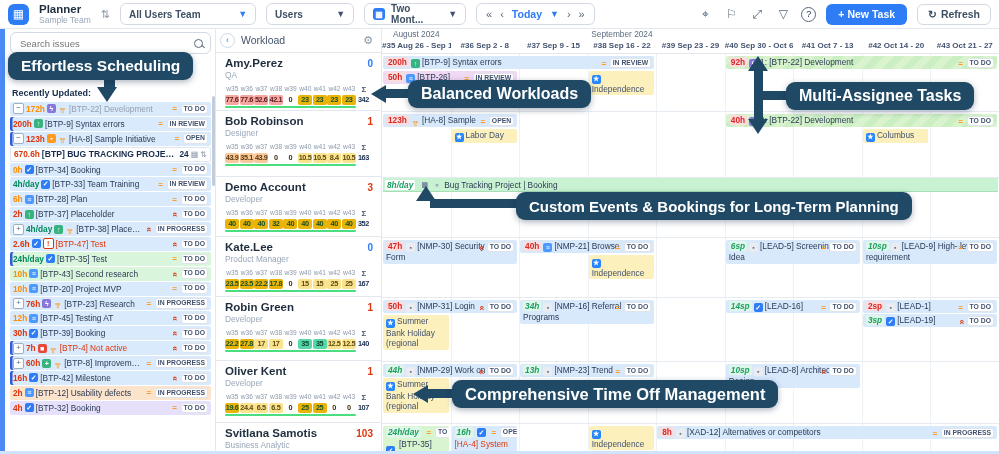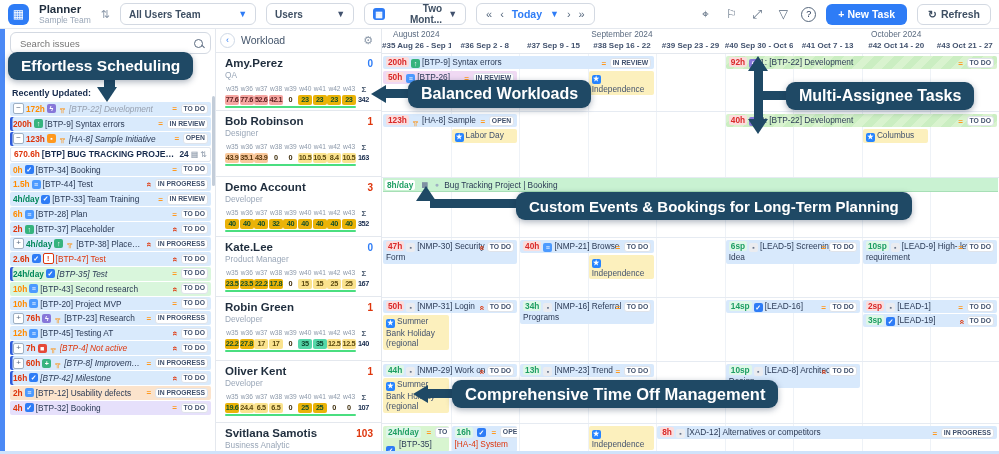--- a/index.html
+++ b/index.html
@@ -50,21 +50,21 @@
   .recently{font-size:9px;font-weight:bold;color:#172b4d;margin:0 0 4px 2px;}
   .sb-item{height:13.9px;margin-bottom:1px;border-radius:2px;display:flex;align-items:center;
            gap:2px;padding:0 3px;font-size:8.3px;background:#d9eafc;position:relative;}
   .sb-item.bg-green{background:#d9f6dc;} .sb-item.bg-peach{background:#fbe3cc;}
   .sb-item.bg-purple{background:#e6e0fb;}
   .sb-item.bg-white{background:#fff;border:1px solid #e0e6ef;height:12.9px;}
   .sb-item.flag{box-shadow:inset 2.5px 0 0 #2e5bdb;}
   .sb-hours{font-weight:bold;white-space:nowrap;}
   .hc-r{color:#de350b;} .hc-o{color:#ff8b00;} .hc-g{color:#00875a;}
   .sb-text{flex:1;overflow:hidden;white-space:nowrap;text-overflow:ellipsis;color:#2b3a55;}
-  .sb-text.it{font-style:italic;} .sb-text.gray{color:#97a0af;} .sb-text.red{color:#de350b;}
+  .sb-text.it{} .sb-text.gray{color:#97a0af;} .sb-text.red{color:#de350b;}
   .sb-text.strike{text-decoration:line-through;color:#6b778c;}
   .sb-text.proj{font-weight:bold;color:#172b4d;font-size:8.6px;}
   .expandbox{width:9px;height:9px;border:1px solid #9fb0c3;border-radius:2px;color:#5b6b80;
              font-size:8px;line-height:7px;text-align:center;background:#fff;flex:none;}
   .ticon{width:9px;height:9px;border-radius:2px;font-size:7px;display:flex;align-items:center;
          justify-content:center;flex:none;font-weight:bold;}
   .status{border:1px solid #dfe3ea;background:#fff;border-radius:3px;font-size:6.8px;font-weight:bold;
           color:#42526e;padding:0 2px;line-height:8.5px;white-space:nowrap;flex:none;}
   .pri{flex:none;font-weight:bold;font-size:8px;width:8px;text-align:center;}
   .pri.med{color:#ff991f;}
@@ -101,21 +101,21 @@
   .crow{position:relative;border-bottom:1px solid #e6ebf2;box-sizing:border-box;}
   .gline{position:absolute;top:0;bottom:0;width:1px;background:#eef2f7;}
   .cbar{position:absolute;border-radius:2px;padding:1px 3px;font-size:8.3px;line-height:11px;
         overflow:hidden;box-sizing:border-box;color:#2b3a55;}
   .cbar .inner{padding-right:50px;}
   .bg-blue{background:#d8e9fc;} .bg-pink{background:#f0d9f3;}
   .bg-green{background:repeating-linear-gradient(135deg,#d9f3cf 0 7px,#cbeec2 7px 14px);}
   .bg-svgreen{background:#d8f5d0;}
   .cbar-right{position:absolute;top:1.5px;right:3px;display:flex;gap:2px;align-items:center;}
   .hchip{font-weight:bold;border-radius:2px;padding:0 2px;margin-right:2px;}
-  .hchip.r{color:#d92929;background:#fbdddd;} .hchip.g{color:#1e9e63;background:#dff7e8;}
+  .hchip.r{color:#d92929;background:#fbdddd;} .hchip.g{color:#1e9e63;background:#dff7e8;font-style:italic;}
   .cbar .ticon{display:inline-flex;vertical-align:-1px;margin-right:2px;}
   .cevent{position:absolute;background:#fcf0bd;border-radius:2px;padding:1px 3px;font-size:8.3px;
           line-height:10.5px;color:#42526e;box-sizing:border-box;overflow:hidden;}
   .cevent .ticon{display:inline-flex;vertical-align:-1px;margin-right:2px;}
   .cband{position:absolute;left:1px;right:1px;top:0;height:13px;background:#c9f2d2;
          border-bottom:1px solid #a7dfb6;display:flex;align-items:center;gap:3px;font-size:8.3px;
          padding:0 2px;color:#2b3a55;}
   .cband .hchip{background:#fff;}
   .redtext{color:#de350b;}
   .l1{display:flex;align-items:center;gap:2px;} .l2{display:flex;align-items:center;gap:2px;margin-top:1px;}
@@ -144,21 +144,21 @@
     <span class="dd" style="width:118px;">
       <span style="flex:1;">All Users Team</span>
       <span class="chev blue">▼</span>
     </span>
     <span class="dd" style="width:70px;">
       <span style="flex:1;">Users</span>
       <span class="chev">▼</span>
     </span>
     <span class="dd" style="width:84px;">
       <span class="mini-cal">▦</span>
-      <span style="flex:1;text-align:right;">Two Mont...</span>
+      <span style="flex:1;">Two Mont...</span>
       <span class="chev">▼</span>
     </span>
     <span class="navpill">
       <span>«</span>
       <span>‹</span>
       <span class="today">Today</span>
       <span class="chev">▼</span>
       <span>›</span>
       <span>»</span>
     </span>
@@ -218,27 +218,20 @@
             <span class="proj-ico">⇅</span>
           </div>
           <div class="sb-item">
             <span class="sb-hours hc-o">0h</span>
             <span class="ticon" style="background: rgb(46, 124, 246); color: rgb(255, 255, 255);">✓</span>
             <span class="sb-text">[BTP-34] Booking</span>
             <span class="pri med">=</span>
             <span class="status">TO DO</span>
           </div>
           <div class="sb-item">
-            <span class="sb-hours hc-o">1.5h</span>
-            <span class="ticon" style="background: rgb(76, 154, 255); color: rgb(255, 255, 255);">≡</span>
-            <span class="sb-text">[BTP-44] Test</span>
-            <span class="pri high">«</span>
-            <span class="status">IN PROGRESS</span>
-          </div>
-          <div class="sb-item">
             <span class="sb-hours hc-g">4h/day</span>
             <span class="ticon" style="background: rgb(46, 124, 246); color: rgb(255, 255, 255);">✓</span>
             <span class="sb-text">[BTP-33] Team Training</span>
             <span class="pri med">=</span>
             <span class="status">IN REVIEW</span>
           </div>
           <div class="sb-item">
             <span class="sb-hours hc-o">6h</span>
             <span class="ticon" style="background: rgb(76, 154, 255); color: rgb(255, 255, 255);">≡</span>
             <span class="sb-text">[BTP-28] Plan</span>
@@ -296,20 +289,27 @@
             <span class="ticon" style="background: rgb(135, 119, 217); color: rgb(255, 255, 255);">ϟ</span>
             <span class="ticon" style="background: transparent; color: rgb(255, 139, 0);">╦</span>
             <span class="sb-text">[BTP-23] Research</span>
             <span class="pri med">=</span>
             <span class="status">IN PROGRESS</span>
           </div>
           <div class="sb-item">
             <span class="sb-hours hc-o">12h</span>
             <span class="ticon" style="background: rgb(76, 154, 255); color: rgb(255, 255, 255);">≡</span>
             <span class="sb-text">[BTP-45] Testing AT</span>
+            <span class="pri high">«</span>
+            <span class="status">TO DO</span>
+          </div>
+          <div class="sb-item">
+            <span class="sb-hours hc-r">30h</span>
+            <span class="ticon" style="background: rgb(46, 124, 246); color: rgb(255, 255, 255);">✓</span>
+            <span class="sb-text">[BTP-39] Booking</span>
             <span class="pri high">«</span>
             <span class="status">TO DO</span>
           </div>
           <div class="sb-item flag">
             <span class="expandbox">+</span>
             <span class="sb-hours hc-r">7h</span>
             <span class="ticon" style="background: rgb(229, 73, 58); color: rgb(255, 255, 255);">■</span>
             <span class="ticon" style="background: transparent; color: rgb(255, 139, 0);">╦</span>
             <span class="sb-text it red">[BTP-4] Not active</span>
             <span class="pri high">«</span>
@@ -541,21 +541,20 @@
             <div class="wl-role">Business Analytic</div>
             <div class="wl-count red">103</div>
           </div>
         </div>
     </div>
 
     <div class="calendar">
       <div class="cal-months" id="cal-months">
           <div style="width: 11.1111%;">August 2024</div>
           <div style="width: 55.5556%;">September 2024</div>
-          <div style="width: 33.3333%;">October 2024</div>
         </div>
       <div class="cal-weeks" id="cal-weeks">
           <div>#35 Aug 26 - Sep 1</div>
           <div>#36 Sep 2 - 8</div>
           <div>#37 Sep 9 - 15</div>
           <div>#38 Sep 16 - 22</div>
           <div>#39 Sep 23 - 29</div>
           <div>#40 Sep 30 - Oct 6</div>
           <div>#41 Oct 7 - 13</div>
           <div>#42 Oct 14 - 20</div>

